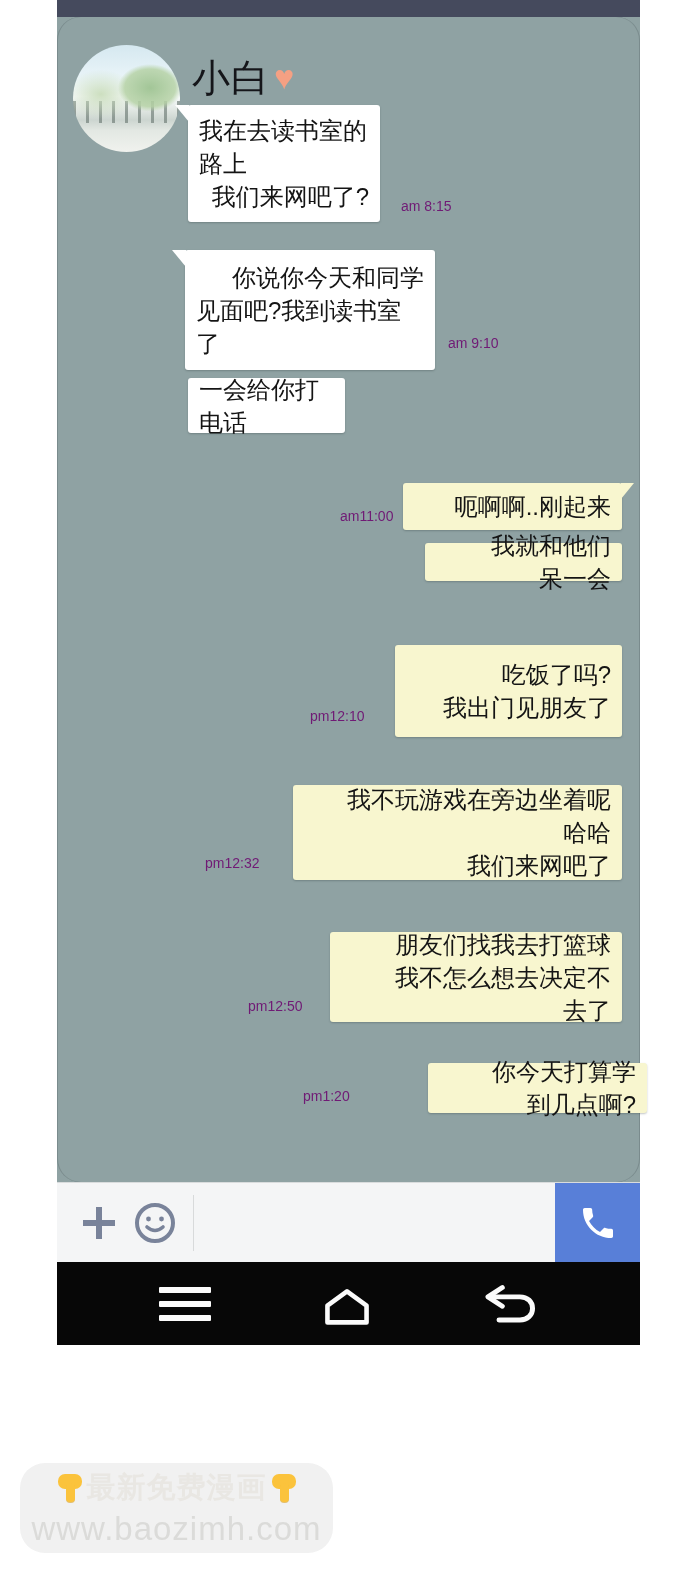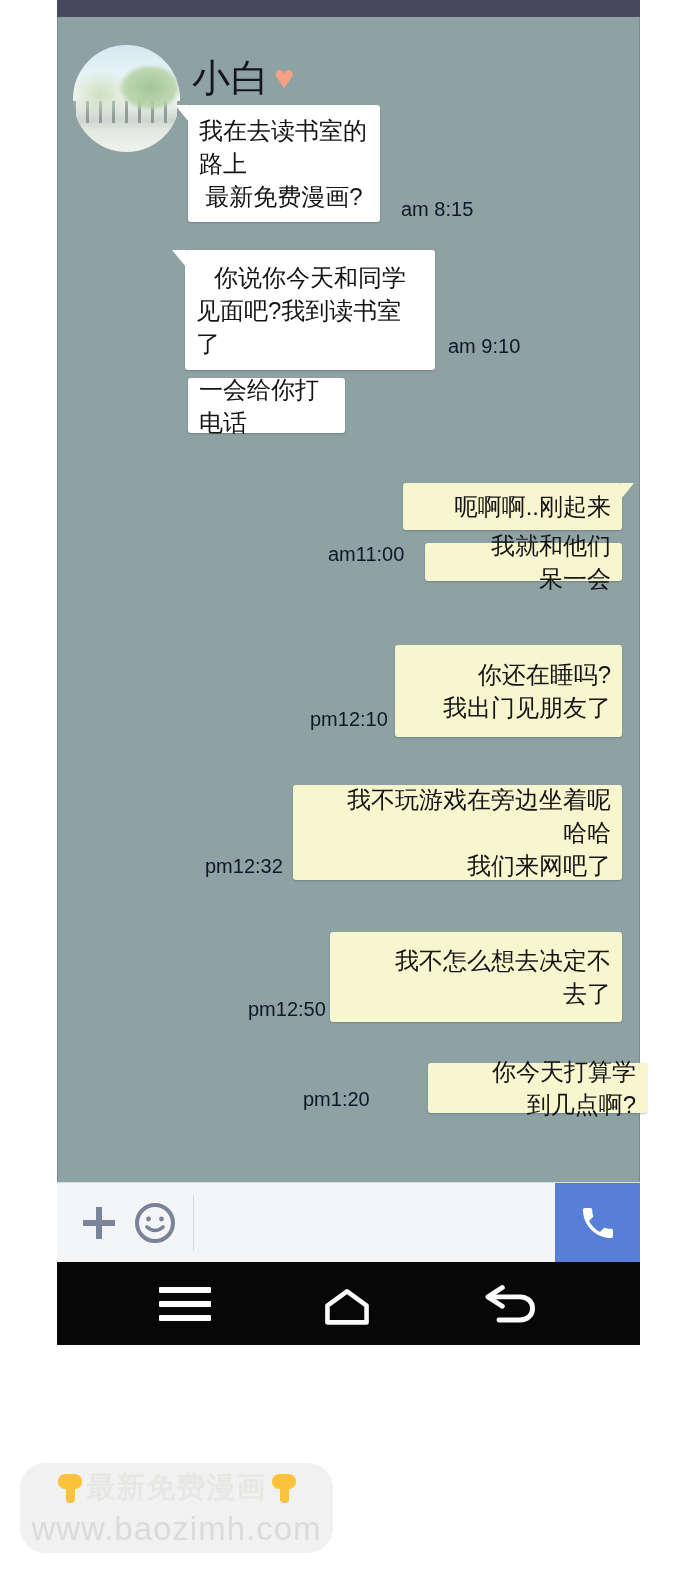--- a/index.html
+++ b/index.html
@@ -4,60 +4,60 @@
 <style>
   * { margin:0; padding:0; box-sizing:border-box; }
   html,body { width:690px; height:1575px; background:#ffffff; overflow:hidden;
               font-family:"Liberation Sans","DejaVu Sans",sans-serif; }
   #stage { position:relative; width:690px; height:1575px; background:#fff; }
 
   
   .phone { position:absolute; left:57px; top:0; width:583px; height:1345px; background:#8fa2a3; }
   .topbar { position:absolute; left:0; top:0; width:583px; height:17px; background:#454a5d; }
   .chat { position:absolute; left:0; top:17px; width:583px; height:1165px; background:#8fa2a3;
-          box-shadow:inset 1px 0 0 rgba(60,70,75,.25), inset -1px 0 0 rgba(60,70,75,.25); }
+          box-shadow:inset 1px 0 0 rgba(60,70,75,.25), inset -1px 0 0 rgba(60,70,75,.25);border-radius:23px; }
 
   
   .avatar { position:absolute; left:16px; top:28px; width:107px; height:107px; border-radius:50%;
             overflow:hidden;
             background:
               radial-gradient(46px 34px at 72% 40%, rgba(158,195,146,.95) 0%, rgba(182,210,166,.85) 55%, rgba(182,210,166,0) 70%),
               radial-gradient(52px 36px at 26% 46%, rgba(200,220,185,.9) 0%, rgba(200,220,185,0) 68%),
               repeating-linear-gradient(90deg, rgba(108,122,116,.65) 0 3px, rgba(108,122,116,0) 3px 13px) 0 66%/100% 22px no-repeat,
               linear-gradient(180deg, #d5e8f0 0%, #e9f4f8 30%, #f8fbfc 48%, #e2e8e4 60%, #ccd5d0 70%, #e3e8e3 80%, #f0f2ee 100%); }
 
   .contact-name { position:absolute; left:135px; top:36px; font-size:38px; color:#15161a;
                   letter-spacing:1px; font-weight:400; }
   .contact-name .heart { color:#f5a083; font-size:34px; vertical-align:2px; margin-left:4px; }
 
   
   .bubble { position:absolute; background:#ffffff; border-radius:3px; color:#141414;
             font-size:24px; line-height:33px; display:flex; flex-direction:column;
             justify-content:center; padding:6px 11px; box-shadow:0 1px 2px rgba(40,50,55,.28); }
   .bubble.yellow { background:#f8f6cf; align-items:flex-end; text-align:right;padding-left:48px; }
-  .bubble.white  { align-items:center; text-align:left; }
+  .bubble.white  { align-items:flex-end; text-align:left; }
   .tail-l::before { content:""; position:absolute; left:-13px; top:0; width:14px; height:17px;
                     background:#ffffff; clip-path:polygon(100% 0, 100% 100%, 0 0); }
   .tail-r::before { content:""; position:absolute; right:-12px; top:0; width:13px; height:16px;
                     background:#f8f6cf; clip-path:polygon(0 0, 0 100%, 100% 0); }
 
   .b1 { left:131px; top:88px;  width:192px; height:117px; }
   .b2 { left:128px; top:233px; width:250px; height:120px; }
   .b3 { left:131px; top:361px; width:157px; height:55px;  }
   .b4 { left:346px; top:466px; width:219px; height:47px;  }
   .b5 { left:368px; top:526px; width:197px; height:38px;  }
   .b6 { left:338px; top:628px; width:227px; height:92px;  }
   .b7 { left:236px; top:768px; width:329px; height:95px;  }
   .b8 { left:273px; top:915px; width:292px; height:90px;  }
   .b9 { left:346px; top:1046px; width:219px; height:50px;margin-left:25px; }
 
-  .time { position:absolute; font-size:20px; color:#0f172a; white-space:nowrap; }
+  .time { position:absolute; font-size:14px; color:#701a75; white-space:nowrap; }
   .t1 { left:344px; top:181px; }
   .t2 { left:391px; top:318px; }
-  .t4 { left:271px; top:491px;margin-top:35px; }
+  .t4 { left:283px; top:491px; }
   .t6 { left:253px; top:691px; }
   .t7 { left:148px; top:838px; }
   .t8 { left:191px; top:981px; }
   .t9 { left:246px; top:1071px; }
 
   
   .inputbar { position:absolute; left:0; top:1182px; width:583px; height:80px; background:#f4f5f6;
               border-top:1px solid #d9dcdd; display:flex; align-items:center; }
   .plus-btn { position:absolute; left:16px; top:14px; width:52px; height:52px; display:flex;
               align-items:center; justify-content:center; }
@@ -96,21 +96,21 @@
 <div id="stage">
   <div class="phone">
     <div class="topbar"></div>
 
     <div class="chat">
       <div class="avatar"></div>
       <div class="contact-name"><span>小白</span><span class="heart">♥</span></div>
 
       <div class="bubble white tail-l b1">
         <div>我在去读书室的路上</div>
-        <div>最新免费漫画?</div>
+        <div>我们来网吧了?</div>
       </div>
       <div class="time t1">am 8:15</div>
 
       <div class="bubble white tail-l b2">
         <div>你说你今天和同学</div>
         <div>见面吧?我到读书室了</div>
       </div>
       <div class="time t2">am 9:10</div>
 
       <div class="bubble white b3">
@@ -120,32 +120,33 @@
       <div class="bubble yellow tail-r b4">
         <div>呃啊啊..刚起来</div>
       </div>
       <div class="time t4">am11:00</div>
 
       <div class="bubble yellow b5">
         <div>我就和他们呆一会</div>
       </div>
 
       <div class="bubble yellow b6">
-        <div>你还在睡吗?</div>
+        <div>吃饭了吗?</div>
         <div>我出门见朋友了</div>
       </div>
       <div class="time t6">pm12:10</div>
 
       <div class="bubble yellow b7">
         <div>我不玩游戏在旁边坐着呢哈哈</div>
         <div>我们来网吧了</div>
       </div>
       <div class="time t7">pm12:32</div>
 
       <div class="bubble yellow b8">
+        <div>朋友们找我去打篮球</div>
         <div>我不怎么想去决定不去了</div>
       </div>
       <div class="time t8">pm12:50</div>
 
       <div class="bubble yellow b9">
         <div>你今天打算学到几点啊?</div>
       </div>
       <div class="time t9">pm1:20</div>
     </div>
 

